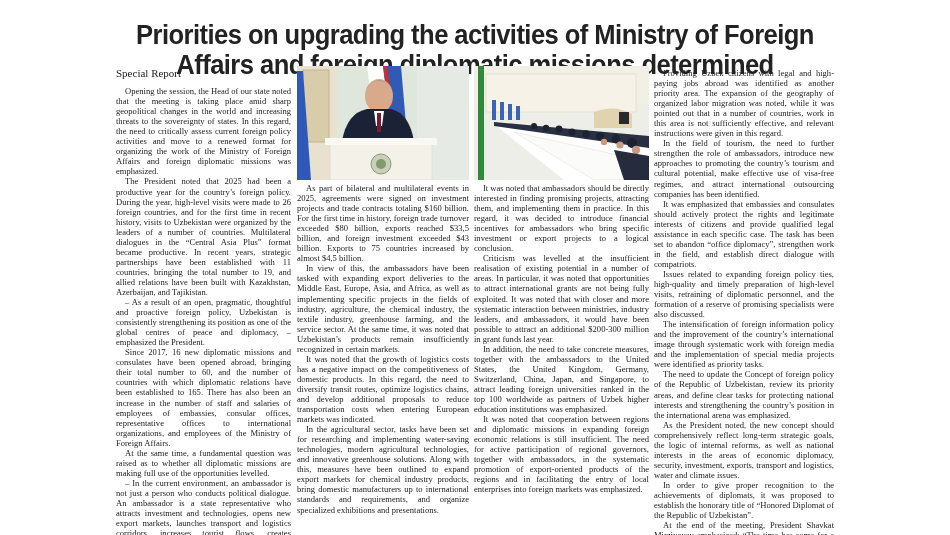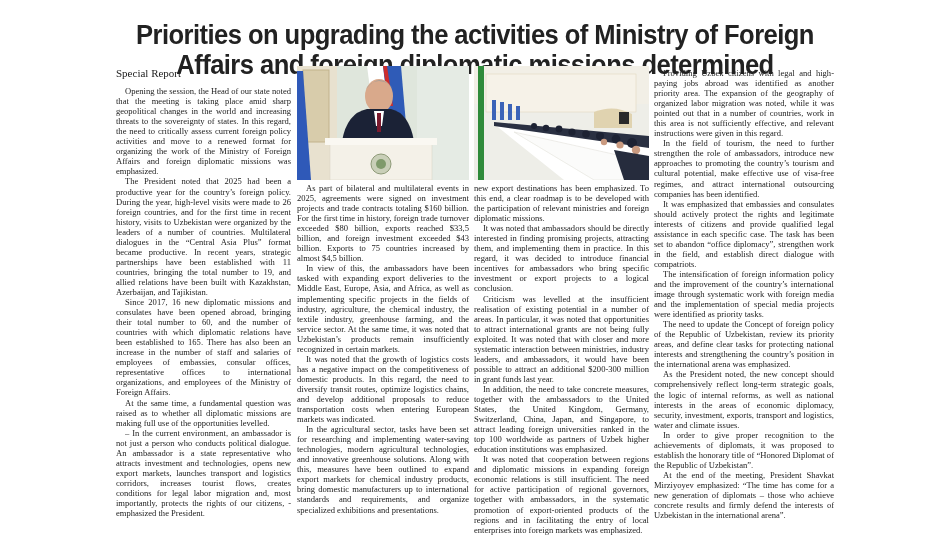--- a/index.html
+++ b/index.html
@@ -82,45 +82,46 @@
     </g>
     <path d="M140 84 L175 90 L175 114 L150 114Z" fill="#262c3d"></path>
     <rect x="145" y="46" width="10" height="12" fill="#2a2a2a"></rect>
   </svg>
 </div>
 
 <div class="col col1">
   <p class="kicker">Special Report</p>
   <p>Opening the session, the Head of our state noted that the meeting is taking place amid sharp geopolitical changes in the world and increasing threats to the sovereignty of states. In this regard, the need to critically assess current foreign policy activities and move to a renewed format for organizing the work of the Ministry of Foreign Affairs and foreign diplomatic missions was emphasized.</p>
   <p>The President noted that 2025 had been a productive year for the country’s foreign policy. During the year, high-level visits were made to 26 foreign countries, and for the first time in recent history, visits to Uzbekistan were organized by the leaders of a number of countries. Multilateral dialogues in the “Central Asia Plus” format became productive. In recent years, strategic partnerships have been established with 11 countries, bringing the total number to 19, and allied relations have been built with Kazakhstan, Azerbaijan, and Tajikistan.</p>
+  <p>– As a result of an open, pragmatic, thoughtful and proactive foreign policy, Uzbekistan is consistently strengthening its position as one of the global centres of peace and diplomacy, – emphasized the President.</p>
   <p>Since 2017, 16 new diplomatic missions and consulates have been opened abroad, bringing their total number to 60, and the number of countries with which diplomatic relations have been established to 165. There has also been an increase in the number of staff and salaries of employees of embassies, consular offices, representative offices to international organizations, and employees of the Ministry of Foreign Affairs.</p>
   <p>At the same time, a fundamental question was raised as to whether all diplomatic missions are making full use of the opportunities levelled.</p>
   <p>– In the current environment, an ambassador is not just a person who conducts political dialogue. An ambassador is a state representative who attracts investment and technologies, opens new export markets, launches transport and logistics corridors, increases tourist flows, creates conditions for legal labor migration and, most importantly, protects the rights of our citizens, - emphasized the President.</p>
 
 </div>
 
 <div class="col col2">
   <p>As part of bilateral and multilateral events in 2025, agreements were signed on investment projects and trade contracts totaling $160 billion. For the first time in history, foreign trade turnover exceeded $80 billion, exports reached $33,5 billion, and foreign investment exceeded $43 billion. Exports to 75 countries increased by almost $4,5 billion.</p>
   <p>In view of this, the ambassadors have been tasked with expanding export deliveries to the Middle East, Europe, Asia, and Africa, as well as implementing specific projects in the fields of industry, agriculture, the chemical industry, the textile industry, greenhouse farming, and the service sector. At the same time, it was noted that Uzbekistan’s products remain insufficiently recognized in certain markets.</p>
   <p>It was noted that the growth of logistics costs has a negative impact on the competitiveness of domestic products. In this regard, the need to diversify transit routes, optimize logistics chains, and develop additional proposals to reduce transportation costs when entering European markets was indicated.</p>
   <p>In the agricultural sector, tasks have been set for researching and implementing water-saving technologies, modern agricultural technologies, and innovative greenhouse solutions. Along with this, measures have been outlined to expand export markets for chemical industry products, bring domestic manufacturers up to international standards and requirements, and organize specialized exhibitions and presentations.</p>
 
 </div>
 
 <div class="col col3">
-  <p style="text-indent:0">new export destinations has been emphasized. To this end, a clear roadmap is to be developed with the participation of relevant ministries and foreign diplomatic missions.</p>
   <p>It was noted that ambassadors should be directly interested in finding promising projects, attracting them, and implementing them in practice. In this regard, it was decided to introduce financial incentives for ambassadors who bring specific investment or export projects to a logical conclusion.</p>
   <p>Criticism was levelled at the insufficient realisation of existing potential in a number of areas. In particular, it was noted that opportunities to attract international grants are not being fully exploited. It was noted that with closer and more systematic interaction between ministries, industry leaders, and ambassadors, it would have been possible to attract an additional $200-300 million in grant funds last year.</p>
   <p>In addition, the need to take concrete measures, together with the ambassadors to the United States, the United Kingdom, Germany, Switzerland, China, Japan, and Singapore, to attract leading foreign universities ranked in the top 100 worldwide as partners of Uzbek higher education institutions was emphasized.</p>
   <p>It was noted that cooperation between regions and diplomatic missions in expanding foreign economic relations is still insufficient. The need for active participation of regional governors, together with ambassadors, in the systematic promotion of export-oriented products of the regions and in facilitating the entry of local enterprises into foreign markets was emphasized.</p>
 </div>
 
 <div class="col col4">
   <p>Providing Uzbek citizens with legal and high-paying jobs abroad was identified as another priority area. The expansion of the geography of organized labor migration was noted, while it was pointed out that in a number of countries, work in this area is not sufficiently effective, and relevant instructions were given in this regard.</p>
   <p>In the field of tourism, the need to further strengthen the role of ambassadors, introduce new approaches to promoting the country’s tourism and cultural potential, make effective use of visa-free regimes, and attract international outsourcing companies has been identified.</p>
   <p>It was emphasized that embassies and consulates should actively protect the rights and legitimate interests of citizens and provide qualified legal assistance in each specific case. The task has been set to abandon “office diplomacy”, strengthen work in the field, and establish direct dialogue with compatriots.</p>
+  <p>Issues related to expanding foreign policy ties, high-quality and timely preparation of high-level visits, retraining of diplomatic personnel, and the formation of a reserve of promising specialists were also discussed.</p>
   <p>The intensification of foreign information policy and the improvement of the country’s international image through systematic work with foreign media and the implementation of special media projects were identified as priority tasks.</p>
   <p>The need to update the Concept of foreign policy of the Republic of Uzbekistan, review its priority areas, and define clear tasks for protecting national interests and strengthening the country’s position in the international arena was emphasized.</p>
   <p>As the President noted, the new concept should comprehensively reflect long-term strategic goals, the logic of internal reforms, as well as national interests in the areas of economic diplomacy, security, investment, exports, transport and logistics, water and climate issues.</p>
   <p>In order to give proper recognition to the achievements of diplomats, it was proposed to establish the honorary title of “Honored Diplomat of the Republic of Uzbekistan”.</p>
   <p>At the end of the meeting, President Shavkat Mirziyoyev emphasized: “The time has come for a new generation of diplomats – those who achieve concrete results and firmly defend the interests of Uzbekistan in the international arena”.</p>
 
 </div>
 
 </body></html>

